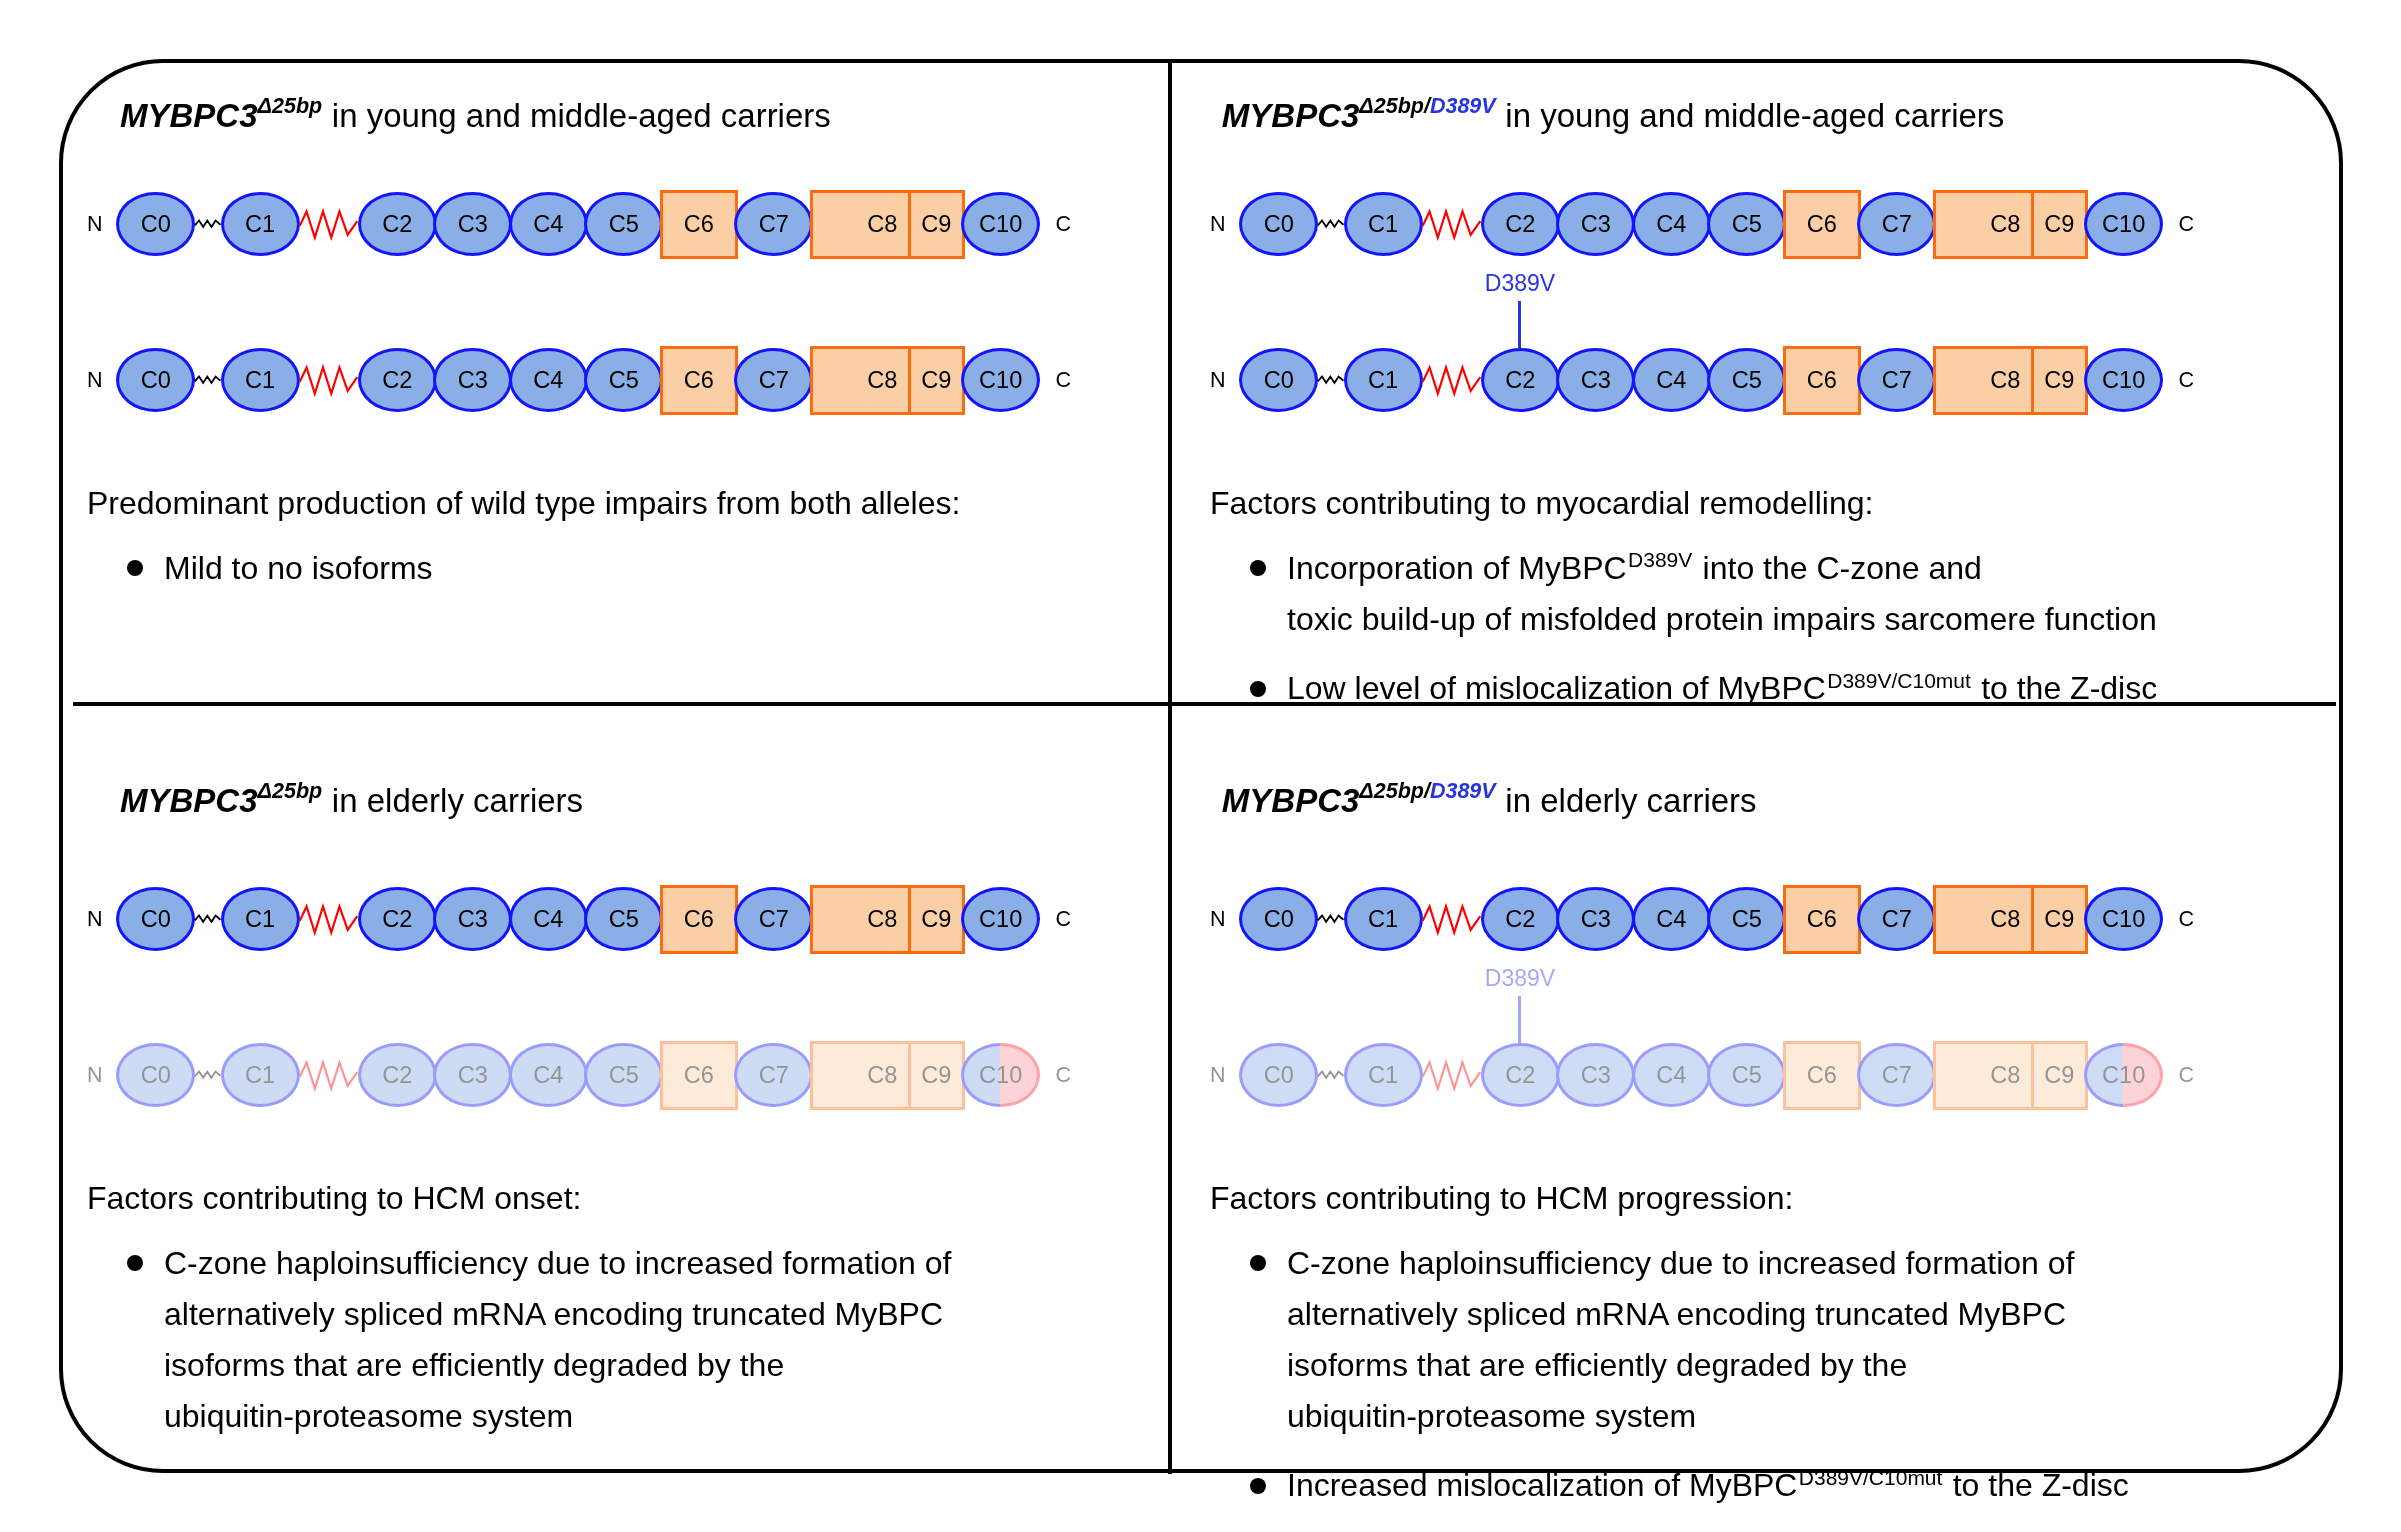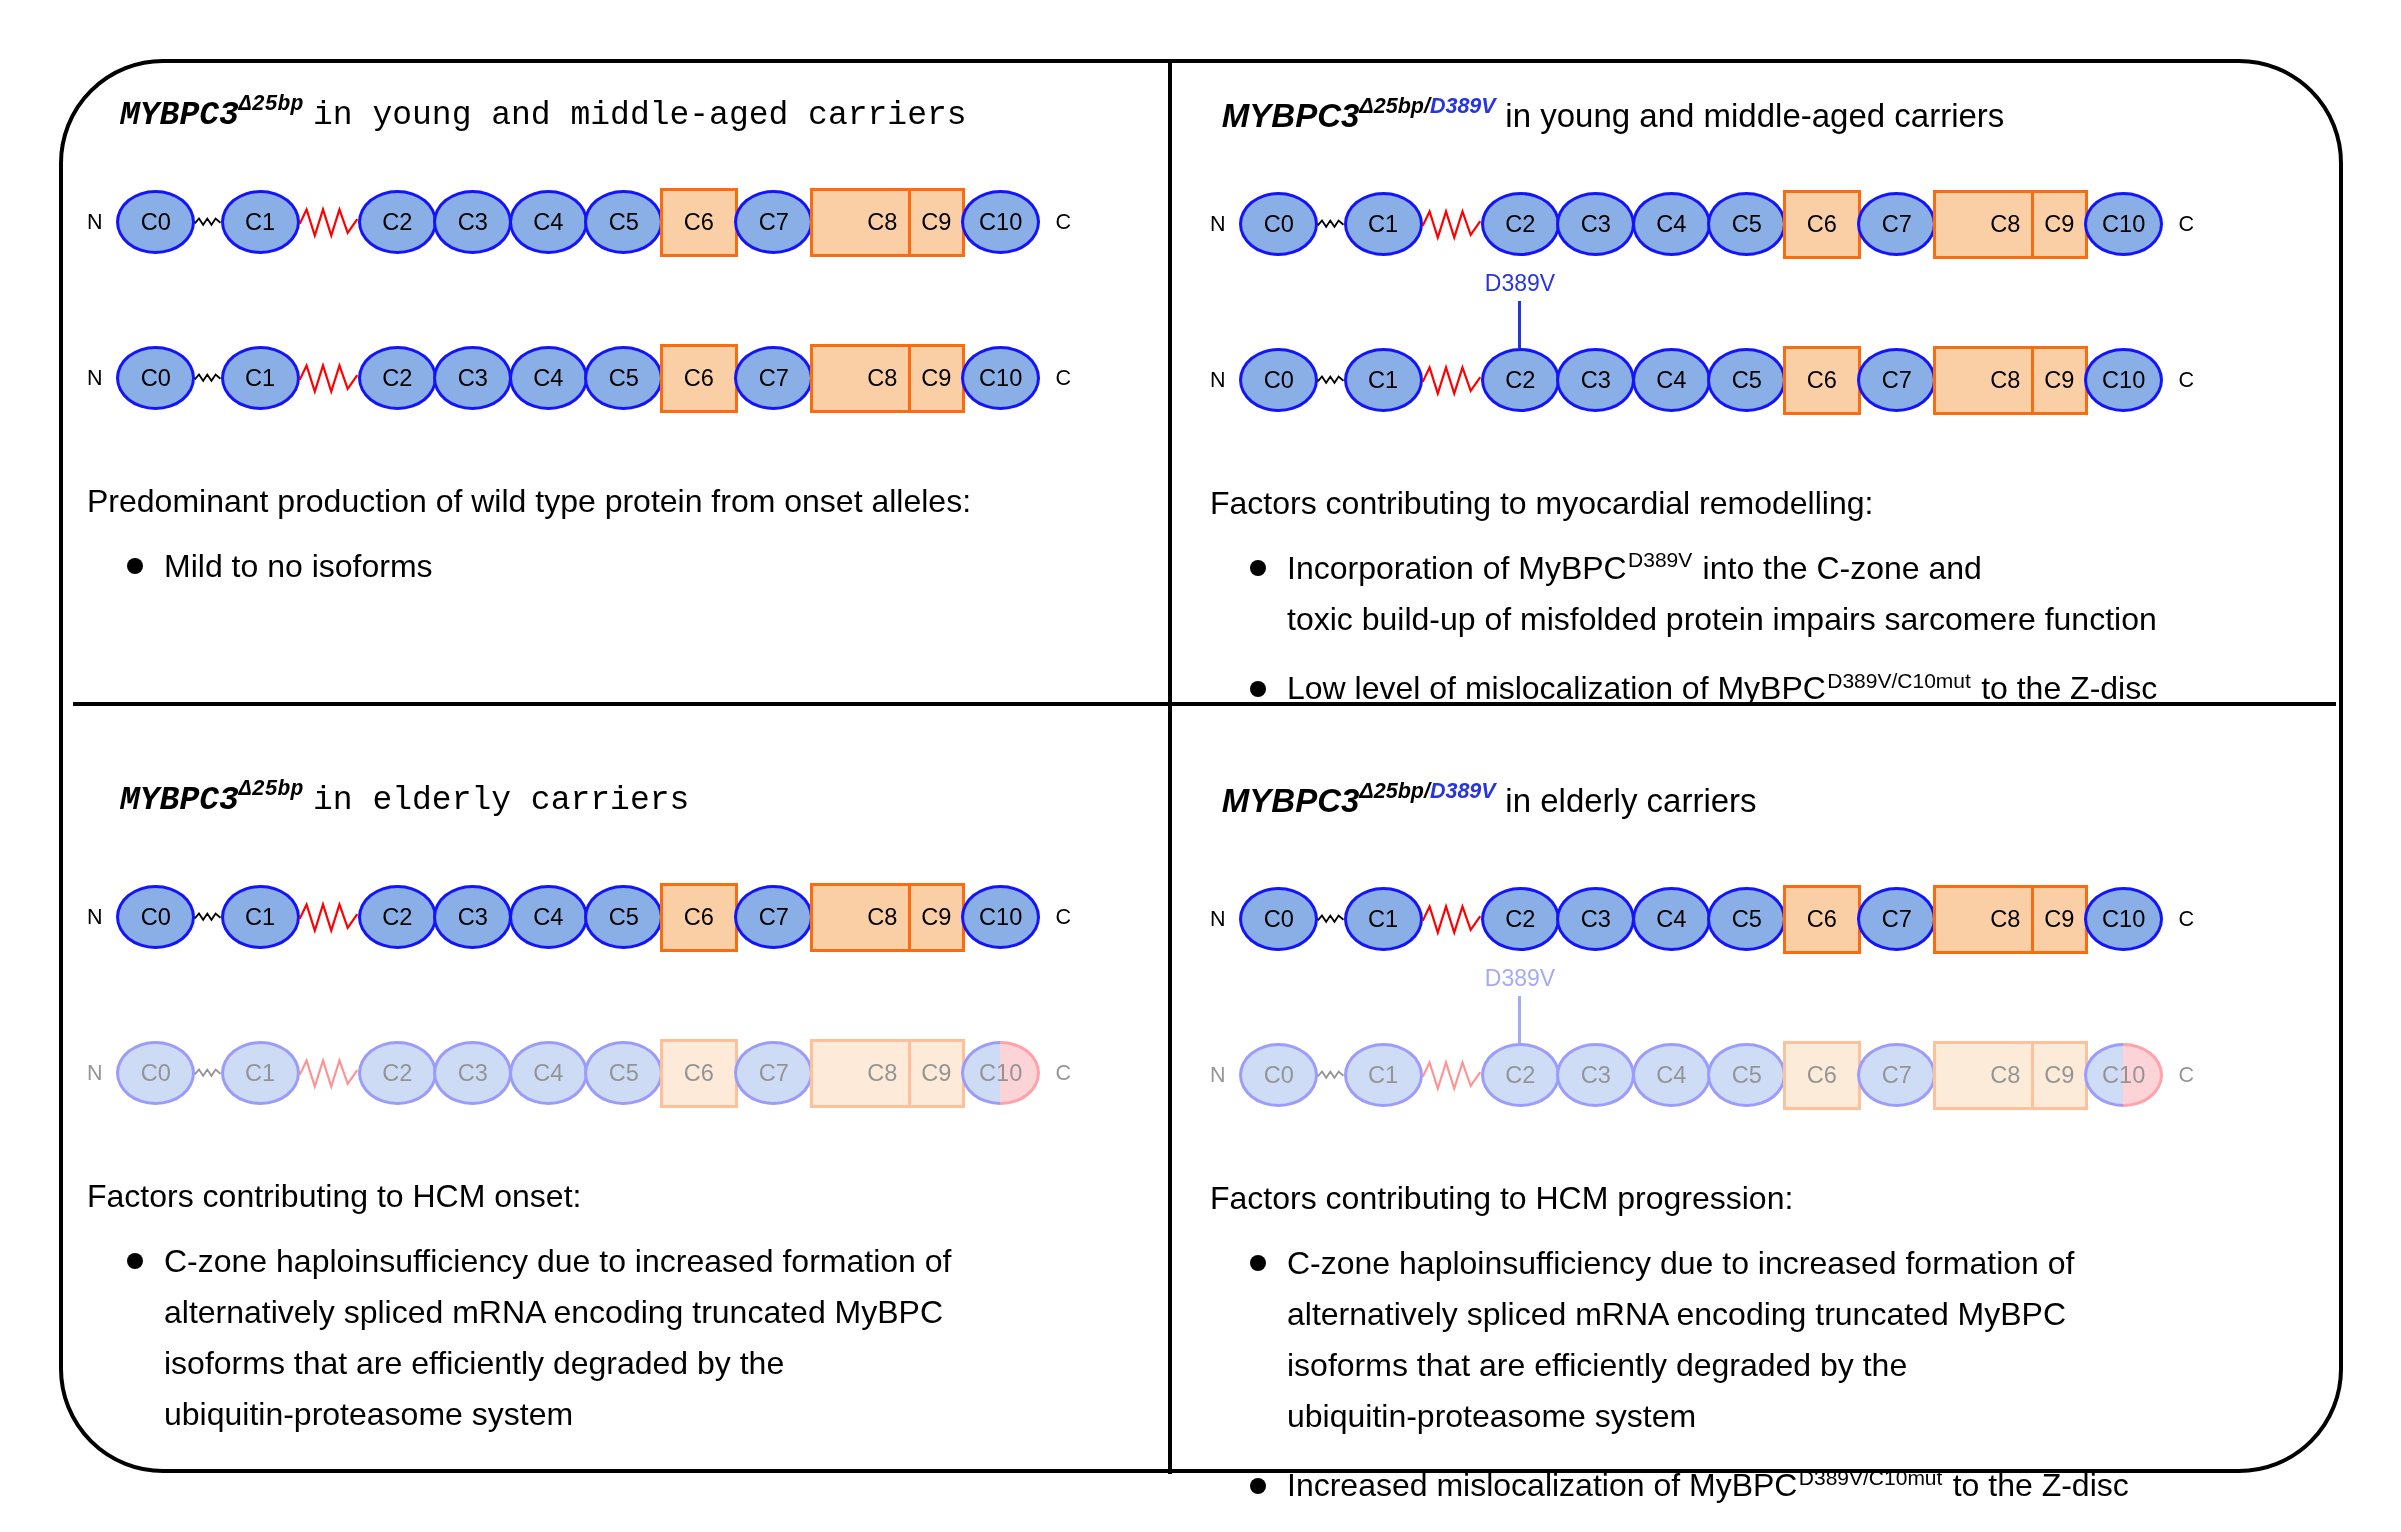--- a/index.html
+++ b/index.html
@@ -10,21 +10,21 @@
   .divider-v{position:absolute;left:1168px;top:61px;width:4.2px;height:1413px;background:#000;}
   .divider-h{position:absolute;left:73px;top:702px;width:2263px;height:4.2px;background:#000;}
 
   .quadrant{position:absolute;}
   .q-tl{left:87px;top:76px;width:1081px;}
   .q-tr{left:1210px;top:76px;width:1130px;}
   .q-bl{left:87px;top:728px;width:1081px;}
   .q-br{left:1210px;top:728px;width:1130px;}
 
   .title{font-size:33px;margin:19.4px 0 0 0;line-height:42px;white-space:nowrap;}
-  .q-left .title{margin-left:33px;font-family:Liberation Mono, monospace;}
+  .q-left .title{margin-left:33px;}
   .q-right .title{margin-left:11.8px;}
   .q-bottom .title{margin-top:52px;}
   .gene{font-style:italic;font-weight:600;}
   .tsup{font-style:italic;font-weight:600;font-size:21.5px;position:relative;top:-14px;}
   .tsup.blue{color:var(--d389v-blue);}
   .trest{margin-left:9.7px;}
 
   .chain-wrap{position:relative;margin-top:44px;}
   .q-bottom .chain-wrap{margin-top:54px;}
   .chain-wrap + .chain-wrap{margin-top:78px;}
@@ -115,21 +115,21 @@
           <div class="dom rect adj">C6</div>
           <div class="dom ellipse adj">C7</div>
           <div class="joined adj">
             <div class="cell">C8</div>
             <div class="cell">C9</div>
           </div>
           <div class="dom ellipse adj">C10</div>
           <span class="term term-c">C</span>
         </div>
       </div>
-      <p class="qheading">Predominant production of wild type protein from onset alleles:</p>
+      <p class="qheading">Predominant production of wild type impairs from both alleles:</p>
       <ul class="bullets">
         <li class="bullet">
           <span class="dot"></span>
           <p class="btext"><span class="bseg">Mild to no isoforms</span></p>
         </li>
       </ul>
     </section>
   <section class="quadrant q-tr q-right q-top">
       <p class="title"><span class="gene">MYBPC3</span><span class="tsup">Δ25bp/</span><span class="tsup blue">D389V</span><span class="trest">in young and middle-aged carriers</span></p>
       <div class="chain-wrap">

